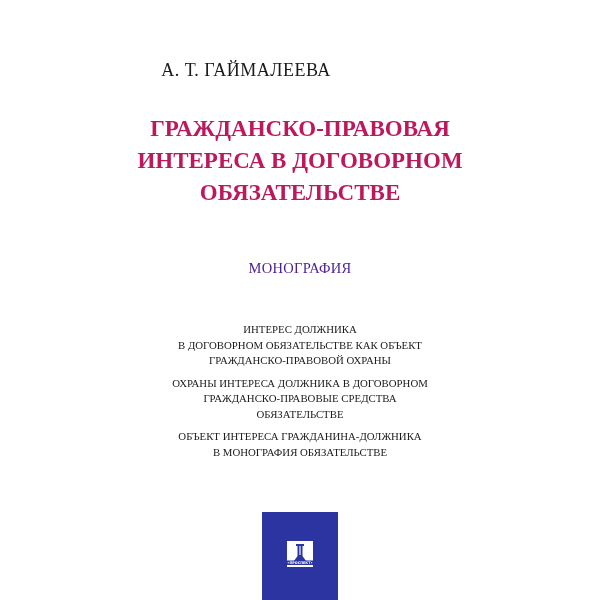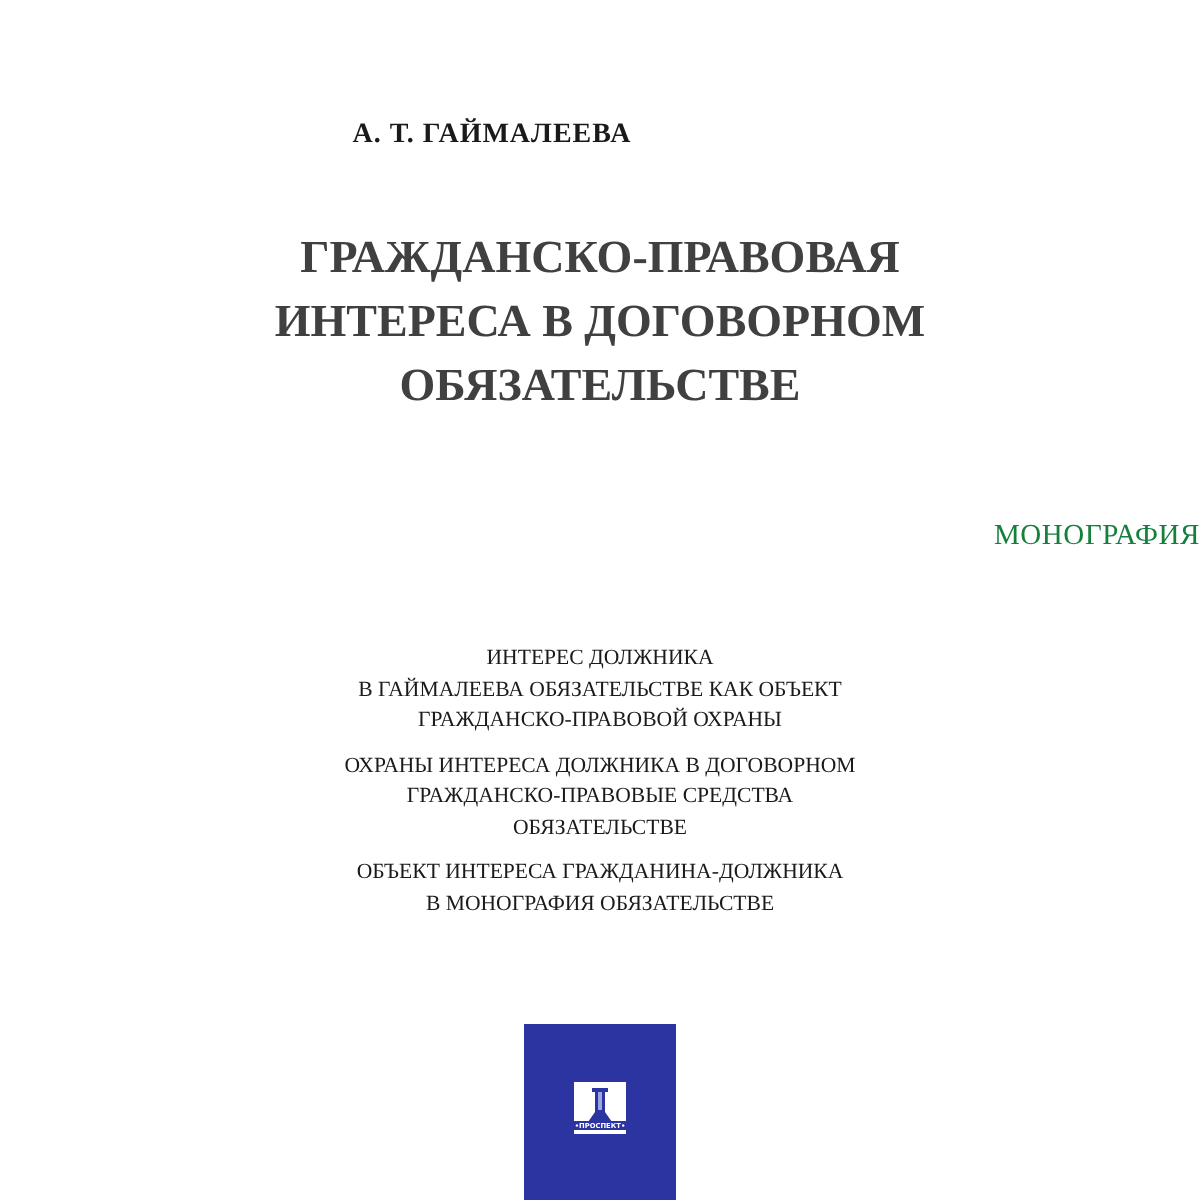--- a/index.html
+++ b/index.html
@@ -19,48 +19,48 @@
       left: 0; top: 0;
       width: 600px; height: 600px;
       background: #ffffff;
     }
     .author {
       position: absolute;
       top: 60px;
       left: 0;
       width: 492px;
       text-align: center;
-      font-size: 14px;
-      font-weight: bold;
+      font-size: 18px;
+      font-weight: normal;
       color: #1a1a1a;
       letter-spacing: 0.5px;
     }
     .title {
       position: absolute;
       top: 113px;
       left: 0;
       width: 600px;
       text-align: center;
-      color: #404040;
+      color: #be185d;
       font-size: 23px;
       font-weight: bold;
       line-height: 32px;
     }
     .title .line {
       display: block;
       white-space: nowrap;
     }
     .genre {
       position: absolute;
       top: 260px;
       left: 0;
       width: 600px;
-      text-align: right;
+      text-align: center;
       font-size: 14.5px;
-      color: #15803d;
+      color: #4c1d95;
       letter-spacing: 0.3px;
     }
     .contents {
       position: absolute;
       top: 322px;
       left: 0;
       width: 600px;
       text-align: center;
       color: #1a1a1a;
       font-size: 10.8px;
@@ -104,21 +104,21 @@
     <span class="line">ГРАЖДАНСКО-ПРАВОВАЯ</span>
     <span class="line">ИНТЕРЕСА В ДОГОВОРНОМ</span>
     <span class="line">ОБЯЗАТЕЛЬСТВЕ</span>
   </div>
 
   <div class="genre">МОНОГРАФИЯ</div>
 
   <div class="contents">
     <div class="section">
       <span class="line">ИНТЕРЕС ДОЛЖНИКА</span>
-      <span class="line">В ГАЙМАЛЕЕВА ОБЯЗАТЕЛЬСТВЕ КАК ОБЪЕКТ</span>
+      <span class="line">В ДОГОВОРНОМ ОБЯЗАТЕЛЬСТВЕ КАК ОБЪЕКТ</span>
       <span class="line">ГРАЖДАНСКО-ПРАВОВОЙ ОХРАНЫ</span>
     </div>
     <div class="section">
       <span class="line">ОХРАНЫ ИНТЕРЕСА ДОЛЖНИКА В ДОГОВОРНОМ</span>
       <span class="line">ГРАЖДАНСКО-ПРАВОВЫЕ СРЕДСТВА</span>
       <span class="line">ОБЯЗАТЕЛЬСТВЕ</span>
     </div>
     <div class="section">
       <span class="line">ОБЪЕКТ ИНТЕРЕСА ГРАЖДАНИНА-ДОЛЖНИКА</span>
       <span class="line">В МОНОГРАФИЯ ОБЯЗАТЕЛЬСТВЕ</span>

